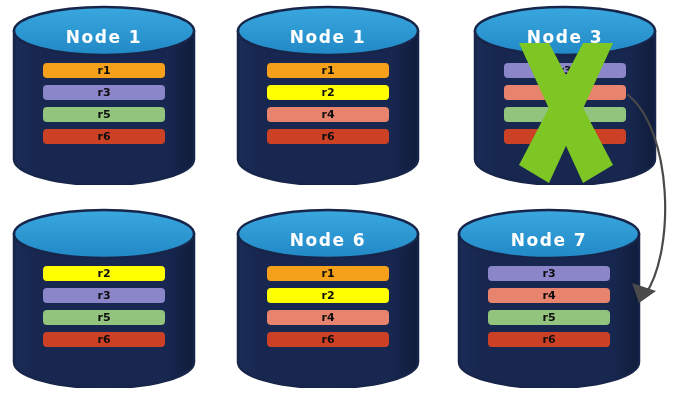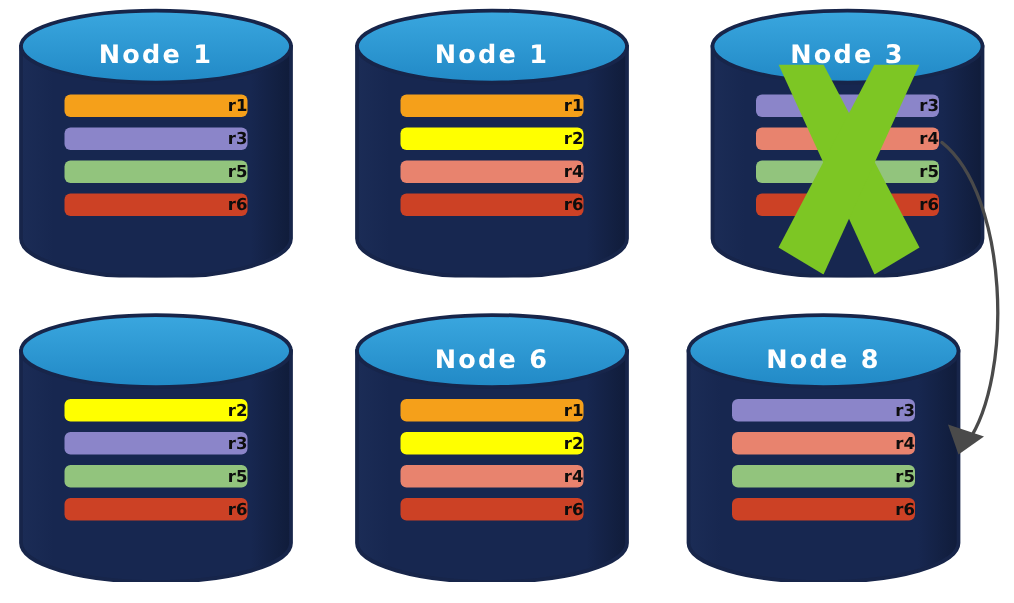--- a/index.html
+++ b/index.html
@@ -48,21 +48,21 @@
     position: absolute;
     left: 31px;
     top: 58px;
     width: 122px;
     z-index: 3;
   }
   .replica {
     height: 15px;
     border-radius: 4px;
     margin-bottom: 7px;
-    text-align: right;
+    text-align: center;
     font-size: 11px;
     font-weight: bold;
     color: #0d0d0d;
     line-height: 15px;
     font-family: "DejaVu Sans", sans-serif;
   }
   .cross {
     position: absolute;
     left: 28px;
     top: 38px;
@@ -224,21 +224,21 @@
         <stop offset="100%" stop-color="#101c3a"></stop>
       </linearGradient>
       <linearGradient id="topGrad5" x1="0" y1="0" x2="0" y2="1">
         <stop offset="0%" stop-color="#3AA7DF"></stop>
         <stop offset="100%" stop-color="#2189C6"></stop>
       </linearGradient>
     </defs>
     <path d="M 2 26 L 2 154 A 90 26 0 0 0 182 154 L 182 26 Z" fill="url(#bodyGrad5)" stroke="#17254A" stroke-width="2.5"></path>
     <ellipse cx="92" cy="26" rx="90" ry="24" fill="url(#topGrad5)" stroke="#17254A" stroke-width="2.5"></ellipse>
   </svg>
-        <div class="node-title">Node 8</div>
+        <div class="node-title">Node 7</div>
         <div class="replicas">
           <div class="replica" style="background:#8B85C9">r3</div>
           <div class="replica" style="background:#E8836E">r4</div>
           <div class="replica" style="background:#92C47D">r5</div>
           <div class="replica" style="background:#CC4125">r6</div>
         </div>
       </div>
     </div>
 
   <svg id="arrow-layer" viewBox="0 0 676 402" xmlns="http://www.w3.org/2000/svg">

